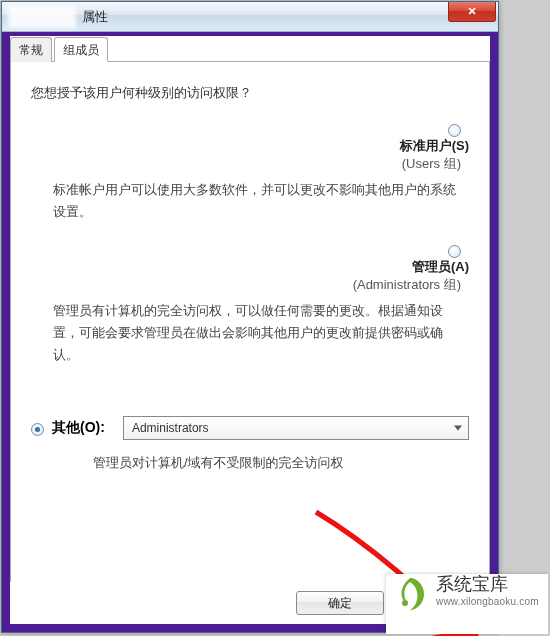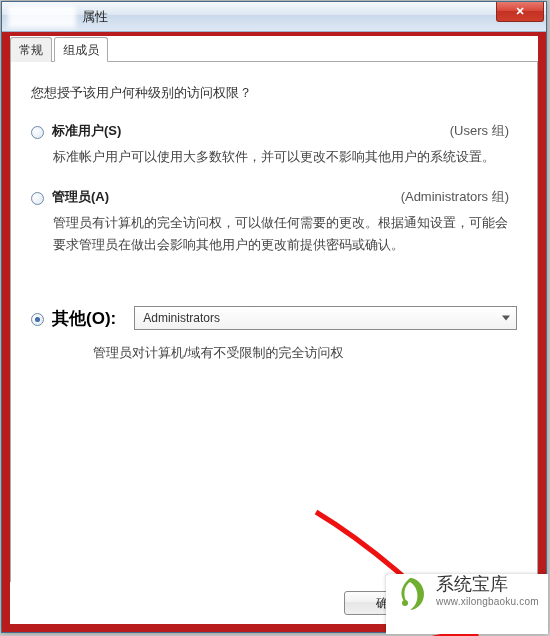--- a/index.html
+++ b/index.html
@@ -9,23 +9,23 @@
     background: #ccc;
     width: 550px;
     height: 636px;
     overflow: hidden;
     position: relative;
   }
   .window {
     position: absolute;
     left: 1px;
     top: 1px;
-    width: 546px;
+    width: 498px;
     height: 632px;
-    background: #b91c1c;
+    background: #4c1d95;
     border: 1px solid #4a6a8a;
     box-shadow: 0 0 6px rgba(0,0,0,0.3);
   }
   .titlebar {
     height: 30px;
     background: linear-gradient(to bottom, #f4f8fc 0%, #dde7f2 45%, #c9d9ea 46%, #dfe9f5 100%);
     border-bottom: 1px solid #9cb4cc;
     position: relative;
     display: flex;
     align-items: center;
@@ -106,22 +106,23 @@
     background: #fff;
     position: relative;
   }
   .prompt {
     color: #333;
     font-size: 13px;
     margin-bottom: 20px;
   }
   .option-row {
     display: flex;
-    align-items: center;
+    align-items: flex-end;
     margin-bottom: 6px;
+    flex-direction: column;
   }
   .radio {
     width: 13px;
     height: 13px;
     border: 1px solid #6e8aa8;
     border-radius: 50%;
     background: radial-gradient(circle at 35% 35%, #fff, #dce6f0);
     display: inline-block;
     margin-right: 8px;
     margin-top: 2px;
@@ -157,21 +158,21 @@
     line-height: 1.7;
     margin-bottom: 20px;
   }
   .other-row {
     display: flex;
     align-items: center;
     margin-top: 50px;
   }
   .other-label {
     font-weight: bold;
-    font-size: 17px;
+    font-size: 14px;
     margin-right: 18px;
   }
   .combo {
     flex: 1;
     height: 24px;
     border: 1px solid #8a8a8a;
     background: linear-gradient(to bottom,#fff,#f2f2f2);
     display: flex;
     align-items: center;
     padding-left: 8px;

